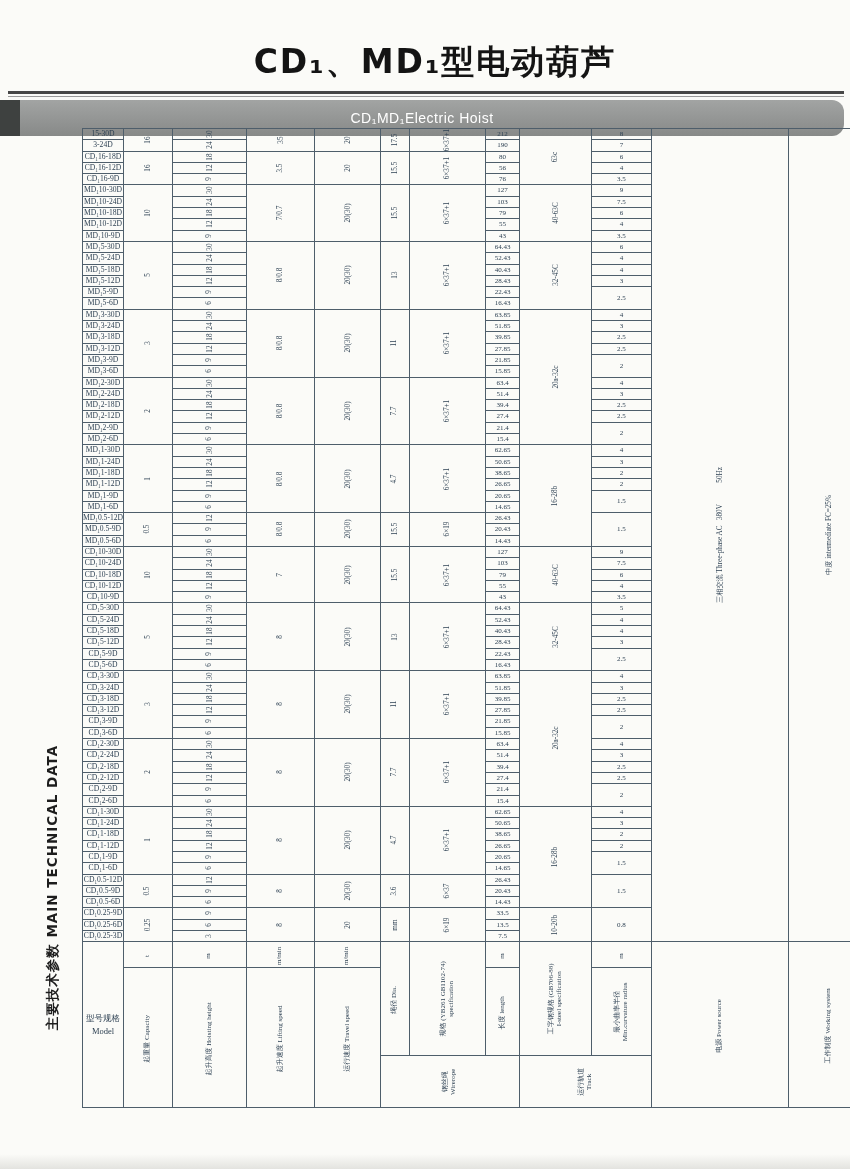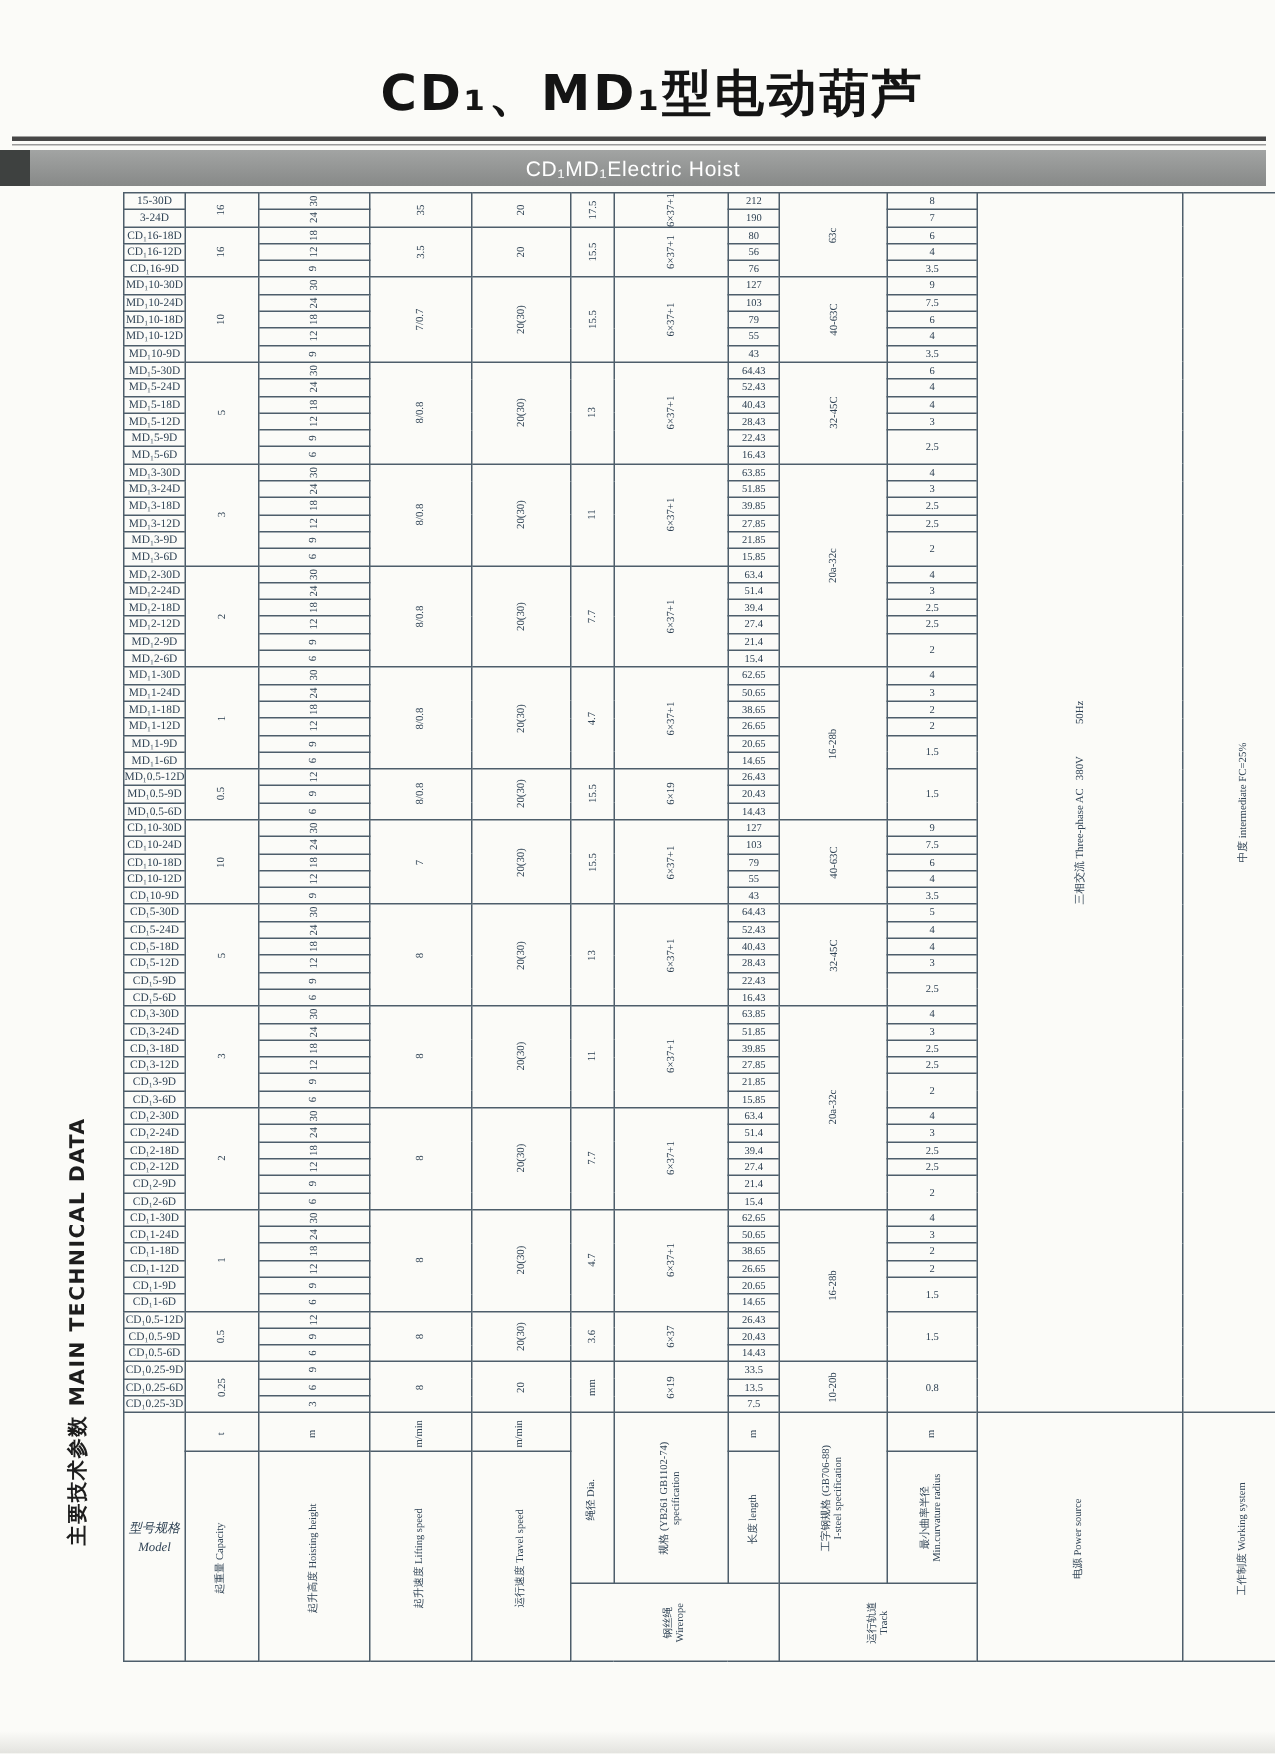--- a/index.html
+++ b/index.html
@@ -1,32 +1,32 @@
 <!DOCTYPE html>
 <html><head>
 <meta charset="utf-8">
 <style>
   html,body{margin:0;padding:0;}
   body{width:850px;height:1169px;position:relative;background:#fbfbf8;font-family:"Liberation Serif","DejaVu Serif",serif;overflow:hidden;}
   .page-title{position:absolute;top:40px;left:10px;width:100%;text-align:center;font-family:"DejaVu Sans","Liberation Sans",sans-serif;font-weight:bold;font-size:33px;letter-spacing:2px;color:#141414;}
   .rule-dark{position:absolute;top:91px;left:8px;right:6px;height:3px;background:#474747;}
   .rule-lite{position:absolute;top:96px;left:8px;right:6px;height:1px;background:#9a9a9a;}
-  .banner{position:absolute;top:100px;left:0;right:6px;height:24px;background:linear-gradient(180deg,#a2a4a3,#878988);display:flex;align-items:center;justify-content:center;}
+  .banner{position:absolute;top:100px;left:0;right:6px;height:36px;background:linear-gradient(180deg,#a2a4a3,#878988);display:flex;align-items:center;justify-content:center;border-radius:12px;}
   .banner-edge{position:absolute;left:0;top:0;width:20px;height:100%;background:#3e4140;}
   .banner-text{color:#ffffff;font-family:"Liberation Sans","DejaVu Sans",sans-serif;font-size:14px;letter-spacing:.5px;}
   .side-title{position:absolute;left:28px;top:733px;width:50px;height:310px;display:flex;align-items:center;justify-content:center;}
   .side-title .rot{font-family:"DejaVu Sans","Liberation Sans",sans-serif;font-weight:bold;font-size:13.5px;letter-spacing:1px;color:#1d1d1d;}
   .table-wrap{position:absolute;left:82px;top:128px;}
   table{border-collapse:collapse;table-layout:fixed;border:1.5px solid #31414d;}
   td{border:0.75px solid #4e5e6b;padding:0;text-align:center;vertical-align:middle;color:#2f4254;font-size:7.2px;line-height:10.3px;overflow:visible;}
   .rot{display:inline-block;transform:rotate(-90deg);white-space:pre;line-height:1.12;}
   .hcell{font-size:7px;white-space:nowrap;}
   .model{font-size:7.6px;white-space:nowrap;}
   .hdr .rot{font-size:7px;}
-  .model-hdr{font-size:8.5px;white-space:pre;line-height:1.5;font-style:italic;}
+  .model-hdr{font-size:8.5px;white-space:pre;line-height:1.5;}
   .bottom-strip{position:absolute;bottom:0;left:0;width:100%;height:15px;background:linear-gradient(180deg,rgba(240,240,237,0),#e3e3df);}
 </style>
 </head>
 <body>
 
 <div class="page-title">CD₁、MD₁型电动葫芦</div>
 <div class="rule-dark"></div>
 <div class="rule-lite"></div>
 <div class="banner">
   <div class="banner-edge"></div>

